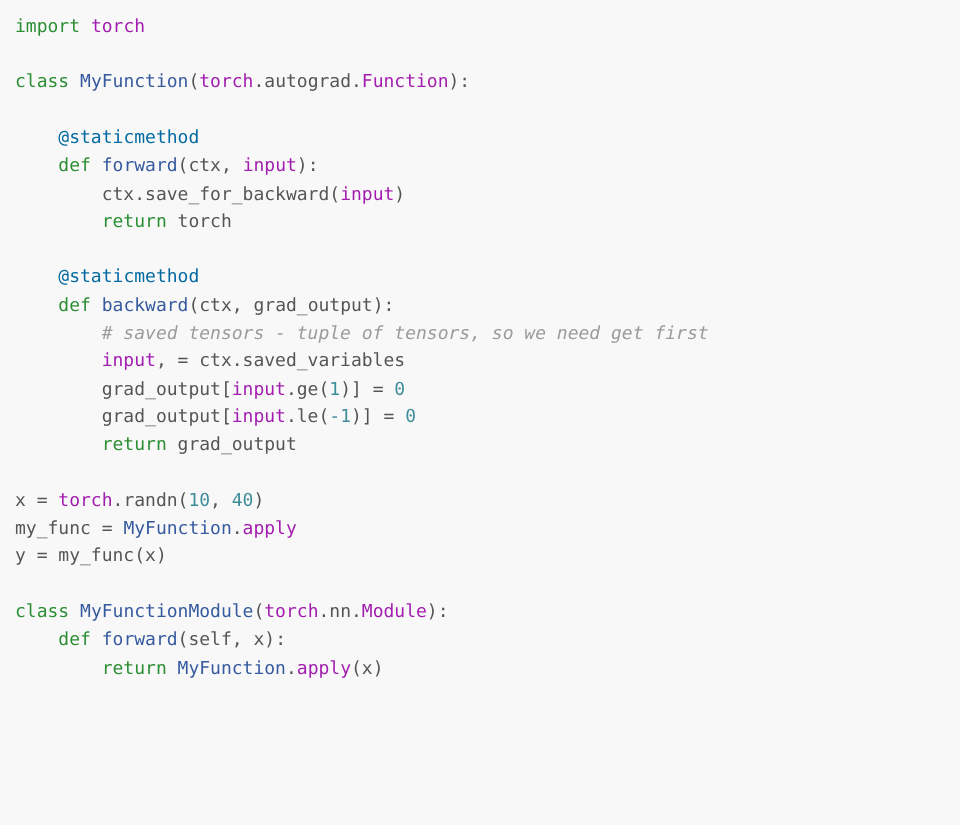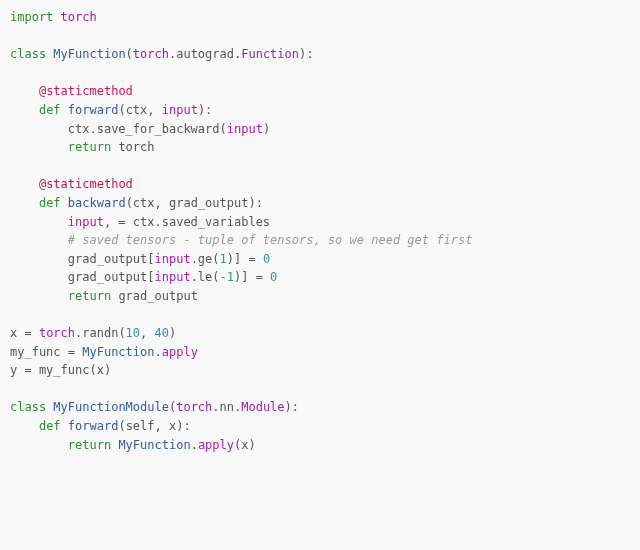--- a/index.html
+++ b/index.html
@@ -11,42 +11,42 @@
     line-height: 1.55;
     color: #555;
     width: 640px;
     box-sizing: border-box;
   }
   .line { white-space: pre; }
   .kw   { color: #2b8e33; text-align: right; }   
   .bi   { color: #a21caf; margin-top: 40px; }   
   .nm   { color: #355a9e; }   
   .fn   { color: #355a9e; }   
-  .dec2 { color: #be185d; }   
+  .dec2 { color: #0369a1; }   
   .num  { color: #3e8d9a; }   
   .cmt  { color: #9b9b9b; font-style: italic; }
   .pun  { color: #555; }
 </style>
 </head>
 <body>
 
 <div id="code-block">
     <div class="line"><span class="kw">import</span><span class="pun"> </span><span class="bi">torch</span></div>
     <div class="line"><span class="pun"> </span></div>
     <div class="line"><span class="kw">class</span><span class="pun"> </span><span class="nm">MyFunction</span><span class="pun">(</span><span class="bi">torch</span><span class="pun">.autograd.</span><span class="bi">Function</span><span class="pun">):</span></div>
     <div class="line"><span class="pun"> </span></div>
     <div class="line">    <span class="dec2">@staticmethod</span></div>
     <div class="line">    <span class="kw">def</span><span class="pun"> </span><span class="fn">forward</span><span class="pun">(ctx, </span><span class="bi">input</span><span class="pun">):</span></div>
     <div class="line">        <span class="pun">ctx.save_for_backward(</span><span class="bi">input</span><span class="pun">)</span></div>
     <div class="line">        <span class="kw">return</span><span class="pun"> torch</span></div>
     <div class="line"><span class="pun"> </span></div>
     <div class="line">    <span class="dec2">@staticmethod</span></div>
     <div class="line">    <span class="kw">def</span><span class="pun"> </span><span class="fn">backward</span><span class="pun">(ctx, grad_output):</span></div>
+    <div class="line">        <span class="cmt"># saved tensors - tuple of tensors, so we need get first</span></div>
     <div class="line">        <span class="bi">input</span><span class="pun">, = ctx.saved_variables</span></div>
-    <div class="line">        <span class="cmt"># saved tensors - tuple of tensors, so we need get first</span></div>
     <div class="line">        <span class="pun">grad_output[</span><span class="bi">input</span><span class="pun">.ge(</span><span class="num">1</span><span class="pun">)] = </span><span class="num">0</span></div>
     <div class="line">        <span class="pun">grad_output[</span><span class="bi">input</span><span class="pun">.le(</span><span class="num">-1</span><span class="pun">)] = </span><span class="num">0</span></div>
     <div class="line">        <span class="kw">return</span><span class="pun"> grad_output</span></div>
     <div class="line"><span class="pun"> </span></div>
     <div class="line"><span class="pun">x = </span><span class="bi">torch</span><span class="pun">.randn(</span><span class="num">10</span><span class="pun">, </span><span class="num">40</span><span class="pun">)</span></div>
     <div class="line"><span class="pun">my_func = </span><span class="nm">MyFunction</span><span class="pun">.</span><span class="bi">apply</span></div>
     <div class="line"><span class="pun">y = my_func(x)</span></div>
     <div class="line"><span class="pun"> </span></div>
     <div class="line"><span class="kw">class</span><span class="pun"> </span><span class="nm">MyFunctionModule</span><span class="pun">(</span><span class="bi">torch</span><span class="pun">.nn.</span><span class="bi">Module</span><span class="pun">):</span></div>
     <div class="line">    <span class="kw">def</span><span class="pun"> </span><span class="fn">forward</span><span class="pun">(self, x):</span></div>

